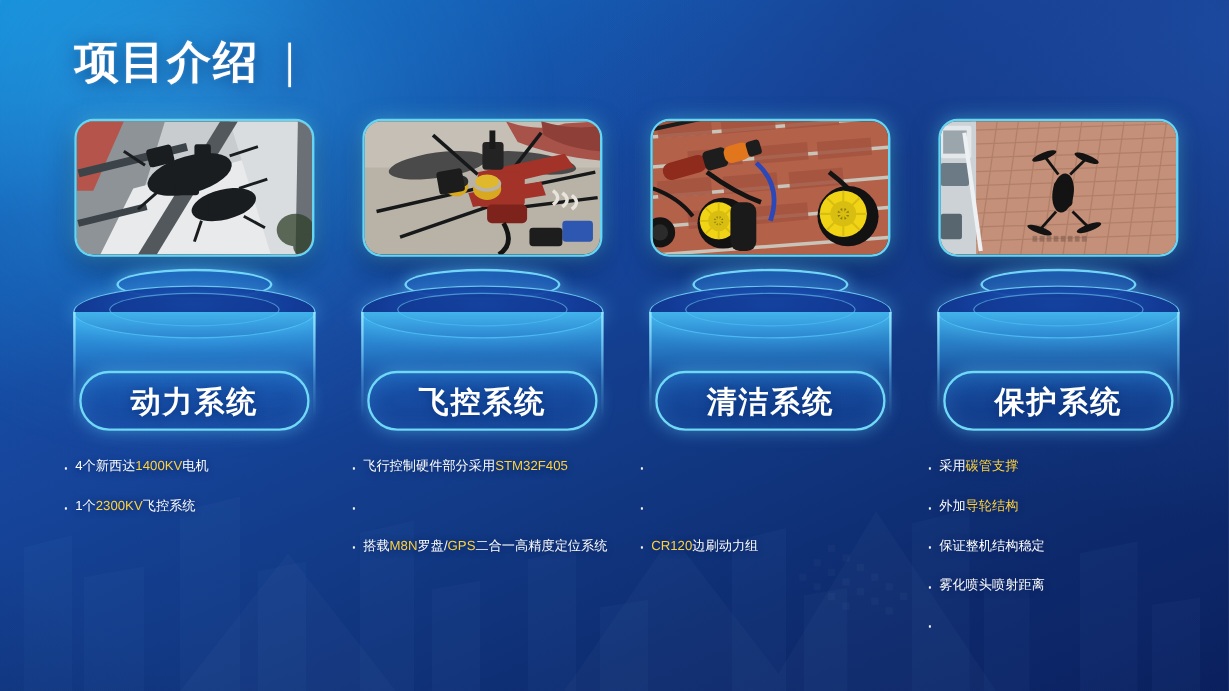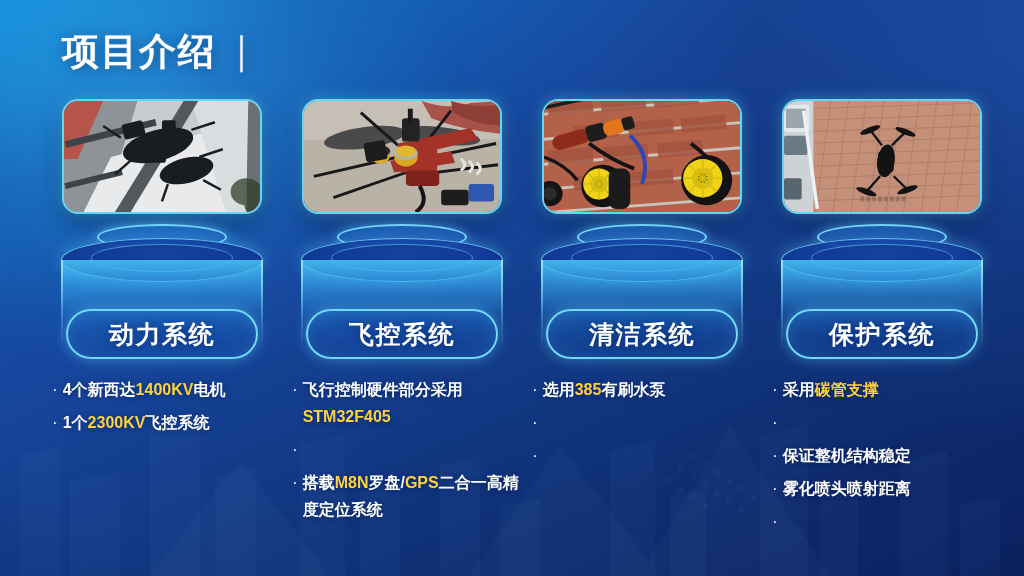--- a/index.html
+++ b/index.html
@@ -133,21 +133,21 @@
   }
   .bullet {
     display:flex; align-items:flex-start;
     margin-bottom:6px;
   }
   .bullet .dot {
     flex:0 0 auto; color:#ffffff; font-size:17px; line-height:27px;
     margin-right:5px; margin-left:2px;
   }
   .bullet .btxt {
-    font-size:16px; line-height:27px; font-weight:700; color:#ffffff;
+    font-size:11px; line-height:27px; font-weight:400; color:#ffffff;
     text-shadow:0 1px 5px rgba(0,25,80,0.6);
   }
   .btxt .hl { color:#ffd23d; }
 </style>
 </head>
 <body>
 
 <div class="slide">
 
   <div class="bg-glow-tl"></div>
@@ -406,27 +406,27 @@
         <div class="body"></div>
         <div class="edgeL"></div>
         <div class="edgeR"></div>
       </div>
       <div class="pill">
         <span>清洁系统</span>
       </div>
       <div class="bullets">
           <div class="bullet">
             <span class="dot">·</span>
-            <span class="btxt"><span>选用</span><span class="hl">385</span><span>有刷水泵</span></span>
-          </div>
-          <div class="bullet">
-            <span class="dot">·</span>
-          </div>
-          <div class="bullet">
-            <span class="dot">·</span>
+          </div>
+          <div class="bullet">
+            <span class="dot">·</span>
+          </div>
+          <div class="bullet">
+            <span class="dot">·</span>
+            <span class="btxt"><span class="hl">CR120</span><span>边刷动力组</span></span>
           </div>
         </div>
     </div>
 
     <div class="col c3">
       <div class="thumb">
         <svg viewBox="0 0 200 115" preserveAspectRatio="none">
           <rect width="200" height="115" fill="#c08a74"></rect>
           <polygon points="26,0 200,0 200,115 8,115" fill="#c49079"></polygon>
           <g stroke="#b07e68" stroke-width="1.1" opacity="0.9">
@@ -492,20 +492,21 @@
       <div class="pill">
         <span>保护系统</span>
       </div>
       <div class="bullets">
           <div class="bullet">
             <span class="dot">·</span>
             <span class="btxt"><span>采用</span><span class="hl">碳管支撑</span></span>
           </div>
           <div class="bullet">
             <span class="dot">·</span>
+            <span class="btxt"><span>外加</span><span class="hl">导轮结构</span></span>
           </div>
           <div class="bullet">
             <span class="dot">·</span>
             <span class="btxt"><span>保证整机结构稳定</span></span>
           </div>
           <div class="bullet">
             <span class="dot">·</span>
             <span class="btxt"><span>雾化喷头喷射距离</span></span>
           </div>
           <div class="bullet">

